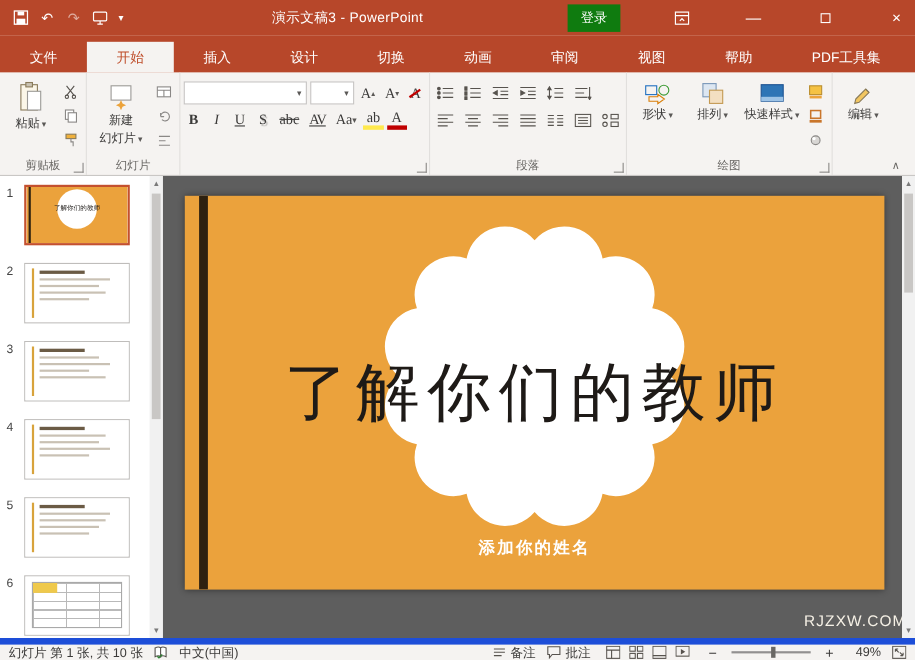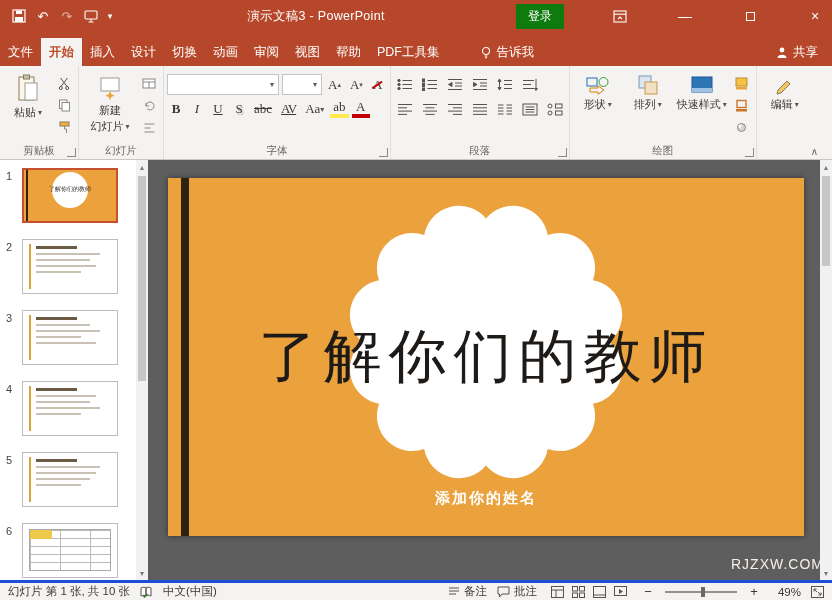--- a/index.html
+++ b/index.html
@@ -14,22 +14,22 @@
   .qbtn.sm { width:12px; font-size:9px; }
   .qbtn.dim { opacity:.55; }
   .wtitle { flex:1; text-align:center; font-size:12.5px; letter-spacing:.3px; }
   .wright { display:flex; align-items:center; height:100%;gap:31px; }
   .login { background:#0F7B0F; color:#fff; border:none; font-size:12px; padding:4px 12px; margin-right:8px; font-family:inherit; }
   .winbtn { width:34px; height:32px; display:flex; align-items:center; justify-content:center; font-size:14px; }
   .maxbox { width:9px; height:9px; border:1px solid #fff; display:inline-block; }
 
   
   .tabrow { height:34px; background:#B7472A; display:flex; align-items:stretch; color:#fff; padding-top:6px; }
-  .tab { display:flex; align-items:center; padding:0 8px; font-size:12.5px; white-space:nowrap; }
-  .tab.active { background:#F5F3F1; color:#BE4B27; font-weight:bold; }
+  .tab { display:flex; align-items:center; padding:0 27px; font-size:12.5px; white-space:nowrap; }
+  .tab.active { background:#F5F3F1; color:#BE4B27; font-weight:normal; }
   .tellme { display:flex; align-items:center; gap:5px; padding:0 10px; margin-left:22px; font-size:12.5px; }
   .tspacer { flex:1; }
   .share { display:flex; align-items:center; gap:5px; padding:0 14px; font-size:12.5px; }
 
   
   .ribbon { height:94px; background:#F5F3F1; display:flex; position:relative; border-bottom:1px solid #C9C7C5; }
   .group { position:relative; border-right:1px solid #E1DFDD; padding:3px 3px 15px 3px; display:flex; align-items:flex-start; }
   .glabel { position:absolute; bottom:1px; left:0; right:0; text-align:center; font-size:10.5px; color:#696764; }
   .launcher { position:absolute; right:2px; bottom:2px; width:9px; height:9px; border-right:1.4px solid #8A8886; border-bottom:1.4px solid #8A8886; }
   .bigbtn { display:flex; flex-direction:column; align-items:center; justify-content:flex-start; gap:2px; width:50px; padding-top:5px; font-size:11px; color:#3B3A39; text-align:center; line-height:1.25; }
@@ -84,21 +84,21 @@
   .slide { position:absolute; left:20px; top:18px; width:636px; height:358px; background:#EBA23C; box-shadow:0 0 6px rgba(0,0,0,.45); overflow:hidden; }
   .stripe { position:absolute; left:13px; top:0; bottom:0; width:8px; background:#2E2110; }
   .badge { position:absolute; left:50%; top:14px; transform:translateX(-50%); }
   .slide-title { position:absolute; inset:0; display:flex; align-items:center; justify-content:center; font-size:58px; letter-spacing:7px; color:#1E1A17; white-space:nowrap; }
   .slide-subtitle { position:absolute; left:0; right:0; bottom:28px; text-align:center; color:#FFFFFF; font-size:15px; letter-spacing:2px;font-weight:bold; }
   .watermark { position:absolute; right:8px; bottom:8px; color:#F6F1E6; font-size:14px; letter-spacing:1px; }
   .cscroll { position:absolute; right:0; top:0; bottom:0; width:12px; background:#F1F1F1; }
   .cthumb { position:absolute; top:16px; left:2px; width:8px; height:90px; background:#C9C7C5; }
 
   
-  .statusbar { height:20px; background:#F5F3F1; border-top:3px solid #1d4ed8; display:flex; align-items:center; padding:0 8px; gap:10px; font-size:11.5px; color:#3B3A39; }
+  .statusbar { height:20px; background:#F5F3F1; border-top:6px solid #1d4ed8; display:flex; align-items:center; padding:0 8px; gap:10px; font-size:11.5px; color:#3B3A39; }
   .sb-item { display:flex; align-items:center; gap:4px; white-space:nowrap; }
   .sb-spacer { flex:1; }
   .viewbtns { display:flex; align-items:center; gap:8px; margin:0 4px; }
   .zbtn { font-size:13px; width:14px; text-align:center; }
   .ztrack { width:72px; height:2px; background:#929090; position:relative; }
   .zthumb { position:absolute; left:50%; top:-4px; width:4px; height:10px; background:#696764; }
   .zpct { min-width:30px; text-align:right; }
 </style>
 </head>
 <body>
@@ -271,21 +271,20 @@
         <span class="sbtn txt st">abc</span>
         <span class="sbtn txt sp">AV</span>
         <span class="sbtn txt">
             <span>Aa</span>
             <span class="dd">▾</span>
           </span>
         <span class="sbtn txt hl">ab</span>
         <span class="sbtn txt fc">A</span>
       </div>
     </div>
-    <span class="glabel">字体</span>
     <span class="launcher"></span>
   </div>
 
   <div class="group">
     <div class="fontgrid">
       <div class="fr">
         <span class="pbtn">
           <svg width="16" height="13" viewBox="0 0 16 13" stroke="#57534E" fill="#57534E">
               <circle cx="2" cy="2.5" r="1.2"></circle>
               <path d="M5.5 2.5H15"></path>

